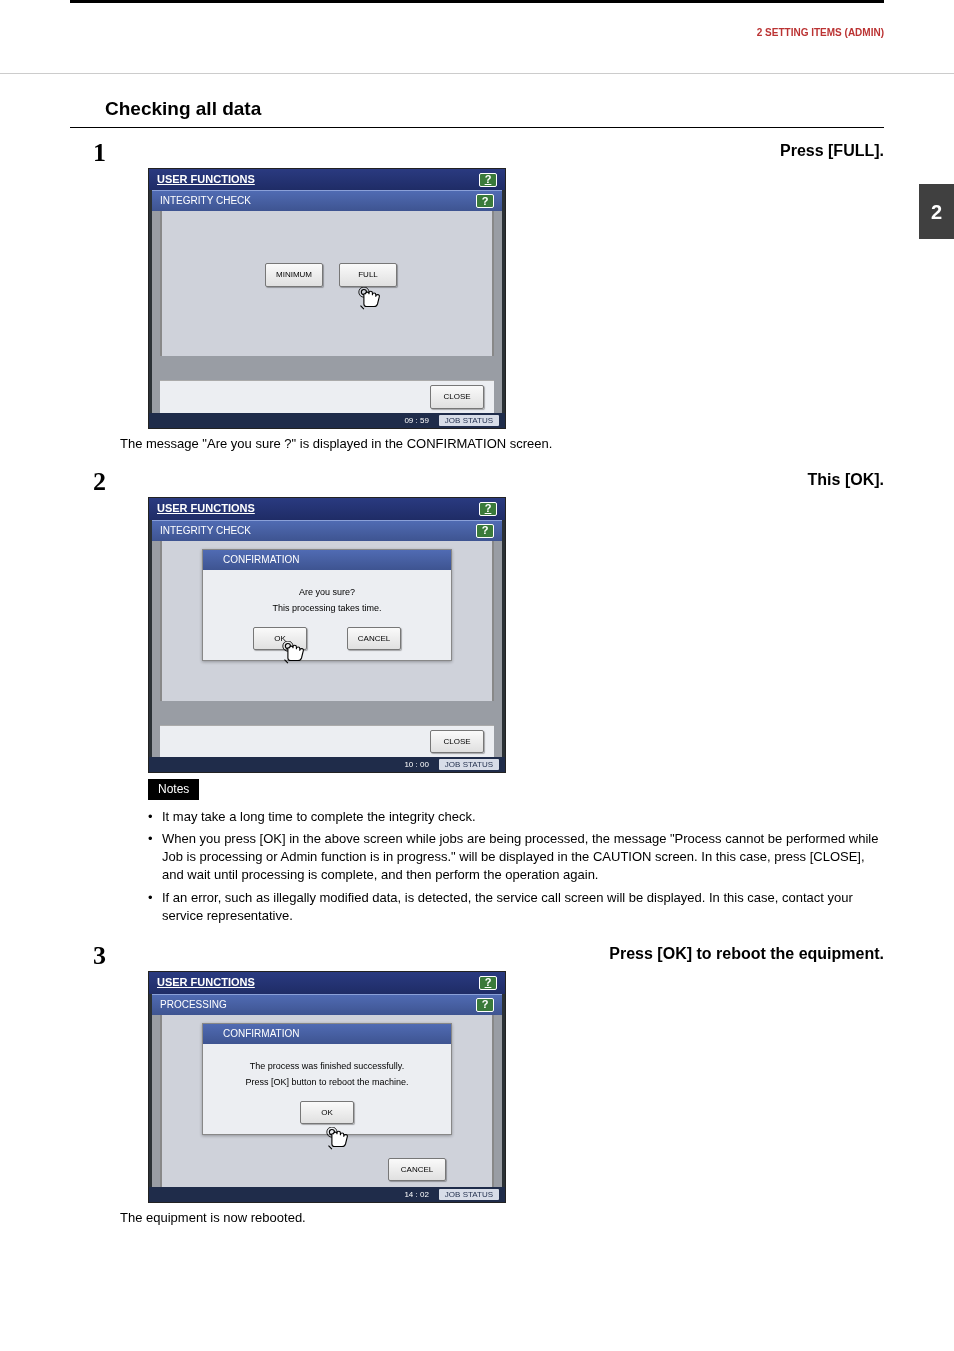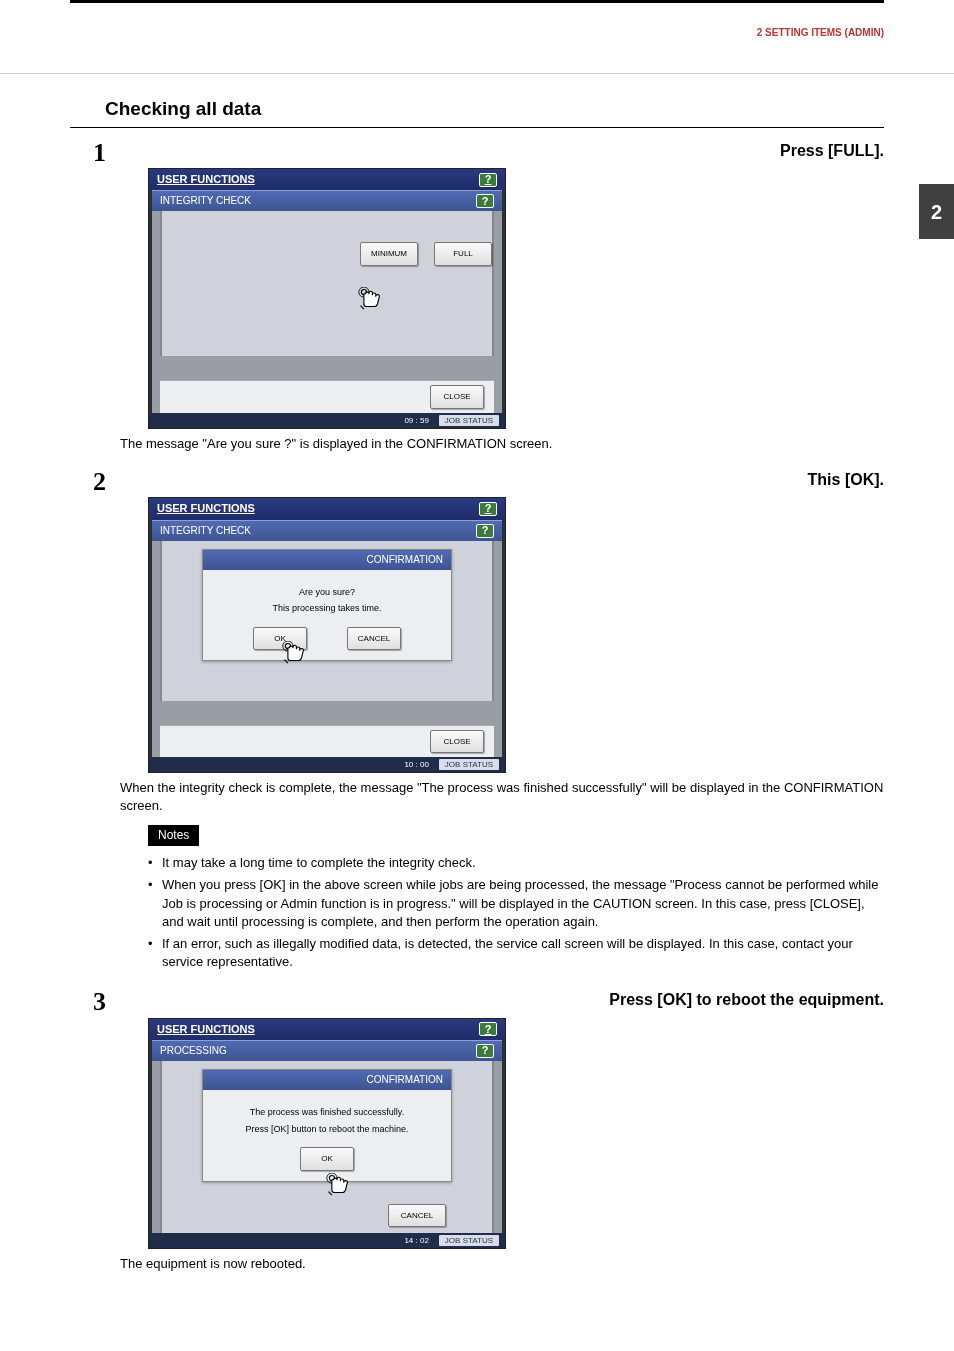--- a/index.html
+++ b/index.html
@@ -132,22 +132,22 @@
     display: flex; justify-content: space-between; align-items: center;
     border-top: 1px solid #8aa0d8;
   }
   .mfp-inner {
     margin: 0 8px;
     background: #cfd2da;
     border-left: 2px solid #888; border-right: 2px solid #888;
     min-height: 145px; position: relative;
   }
   .mfp-btnrow {
-    display: flex; gap: 16px; justify-content: flex-end;
-    padding-top: 31px;
+    display: flex; gap: 16px; justify-content: center;
+    padding-top: 52px;
     margin-left: 8px;
   }
   .mfp-btn {
     background: linear-gradient(#fafafa,#e0e0e0);
     border: 1px solid #777; border-radius: 2px;
     font-size: 8px; padding: 5px 0; width: 58px; text-align: center;
     box-shadow: 1px 1px 1px rgba(0,0,0,.3);
   }
   .mfp-close-row {
     display: flex; justify-content: flex-end;
@@ -167,22 +167,22 @@
 
   
   .dialog {
     position: absolute; left: 40px; right: 40px; top: 8px;
     background: #eceef2; border: 1px solid #888;
     font-size: 9px; text-align: center;
     box-shadow: 0 1px 3px rgba(0,0,0,.3);
   }
   .dialog-title {
     background: linear-gradient(#506bb3,#3e5491);
-    color: #fff; font-size: 10px; text-align: right;
-    padding: 3px 8px;
+    color: #fff; font-size: 10px; text-align: left;
+    padding: 3px 20px;
   }
   .dialog-body { padding: 12px 10px 10px 10px; }
   .dialog-body p { margin: 4px 0; }
   .dialog-btns {
     display: flex; justify-content: center; gap: 40px;
     margin-top: 12px;
   }
   .dialog-btns .mfp-btn { width: 54px; }
 
   
@@ -290,21 +290,20 @@
           <div class="mfp-close-row">
             <div class="mfp-btn">CLOSE</div>
           </div>
         </div>
         <div class="mfp-statusbar">
           <span>10 : 00</span>
           <span class="jobstatus">JOB STATUS</span>
         </div>
       </div>
 
-      <div class="step-text">When the integrity check is complete, the message "The process was finished successfully" will be displayed in the CONFIRMATION screen.</div>
 
       <div style="margin-left:28px;">
         <div class="notes-label">Notes</div>
         <ul class="notes-list">
           <li>It may take a long time to complete the integrity check.</li>
           <li>When you press [OK] in the above screen while jobs are being processed, the message "Process cannot be performed while Job is processing or Admin function is in progress." will be displayed in the CAUTION screen. In this case, press [CLOSE], and wait until processing is complete, and then perform the operation again.</li>
           <li>If an error, such as illegally modified data, is detected, the service call screen will be displayed. In this case, contact your service representative.</li>
         </ul>
       </div>
     </div>

